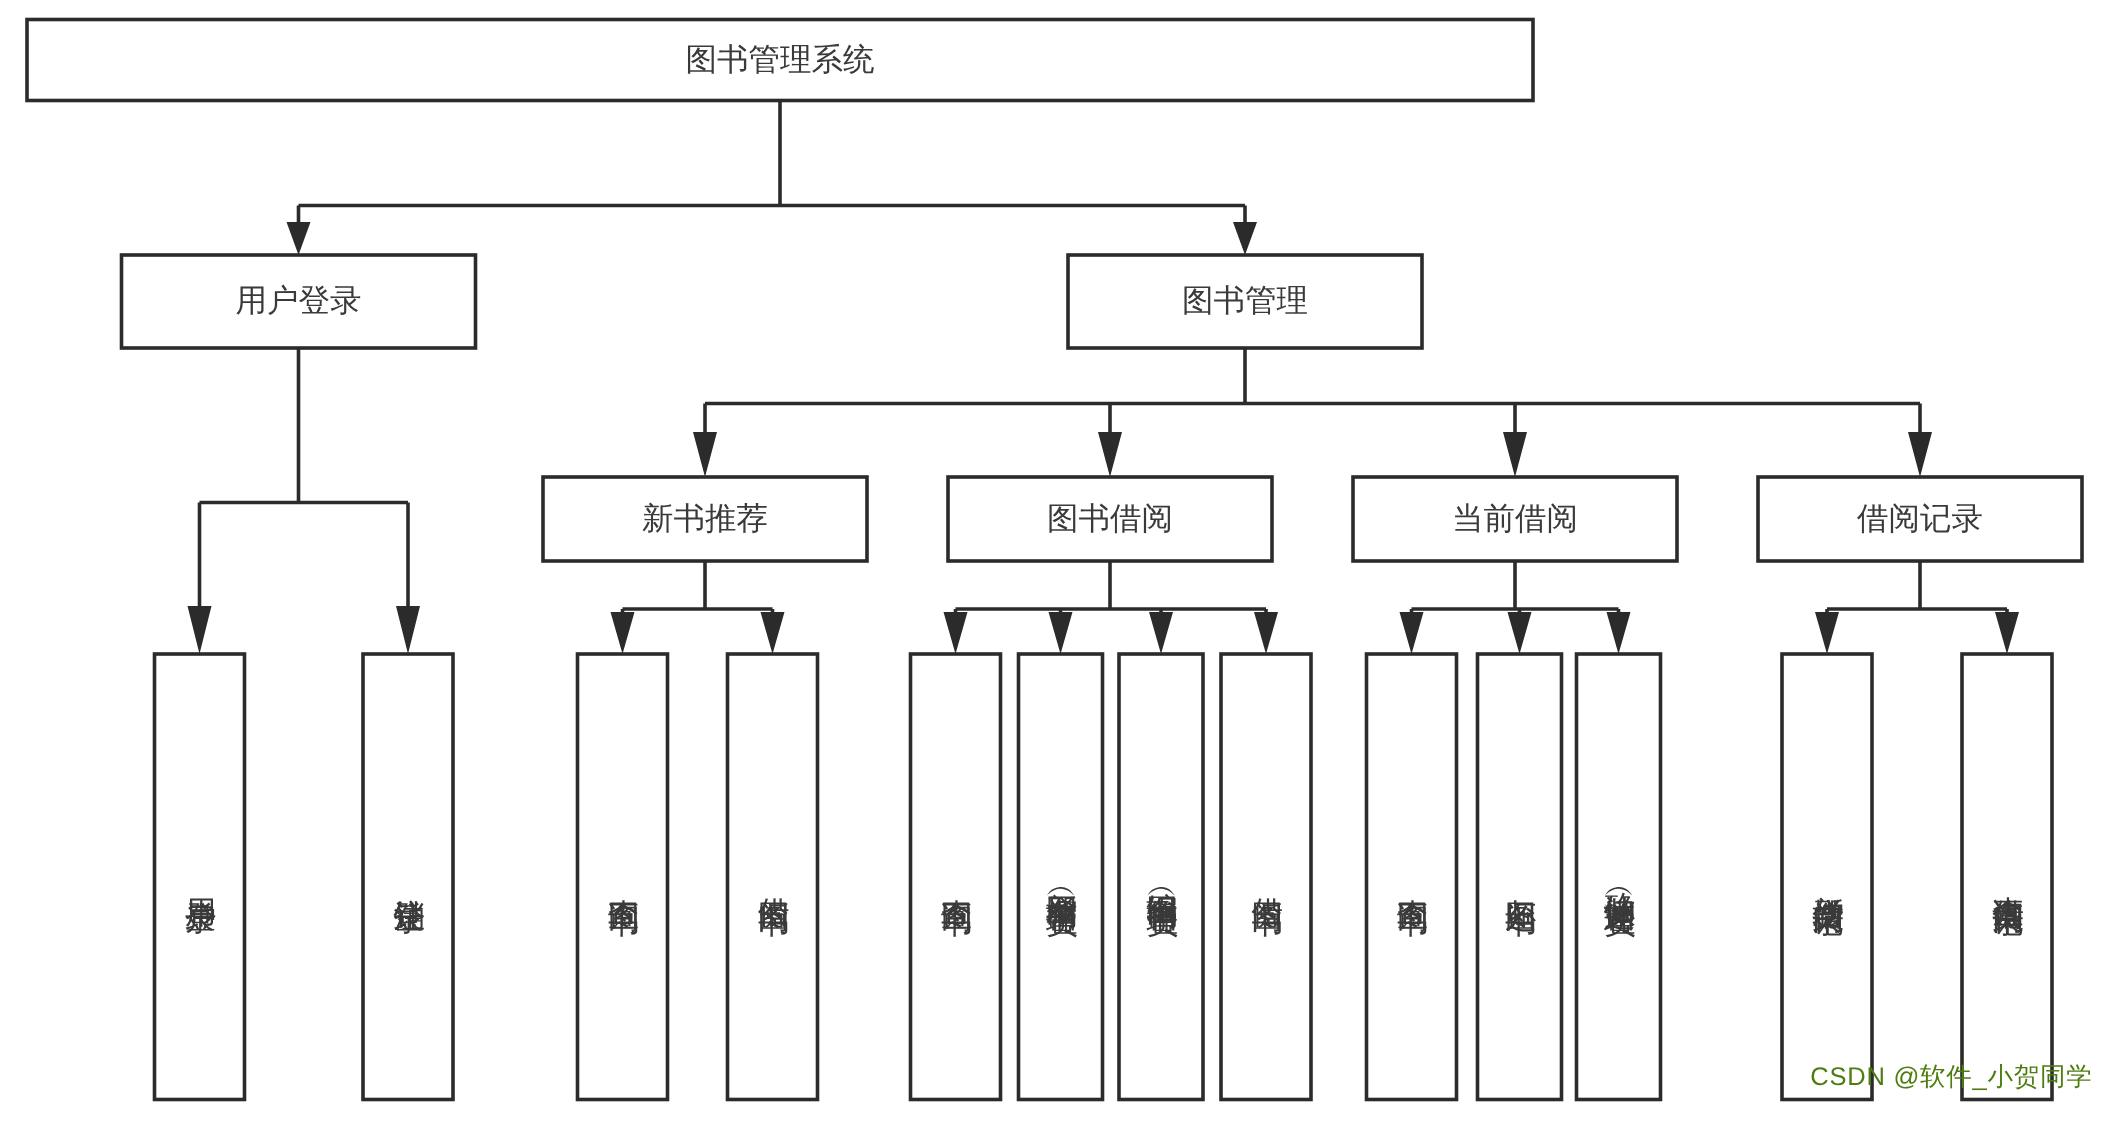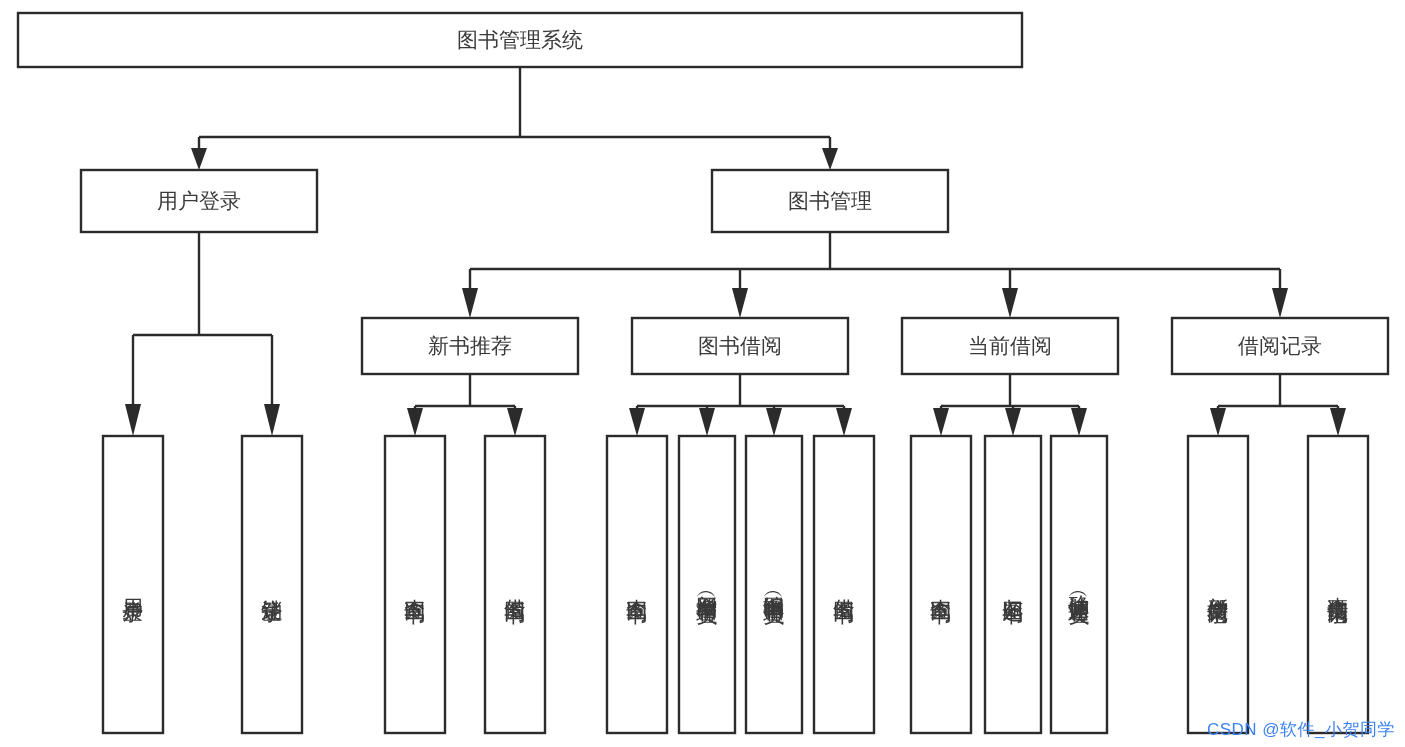--- a/index.html
+++ b/index.html
@@ -64,24 +64,24 @@
     font-size: 21px;
     line-height: 1.12;
     color: #3a3a3a;
     letter-spacing: 1.5px;
     white-space: nowrap;
     text-align: center;
   }
   #watermark {
     position: absolute;
     right: 10px;
-    bottom: 6px;
+    bottom: 18px;
     font-family: "Liberation Sans", "DejaVu Sans", sans-serif;
     font-size: 17px;
-    color: #3b82f6;
+    color: #4d7c0f;
     letter-spacing: 0.5px;
     user-select: none;
     white-space: nowrap;
     text-align: center;
   }
 </style>
 </head>
 <body>
 
 <div id="diagram-root">

